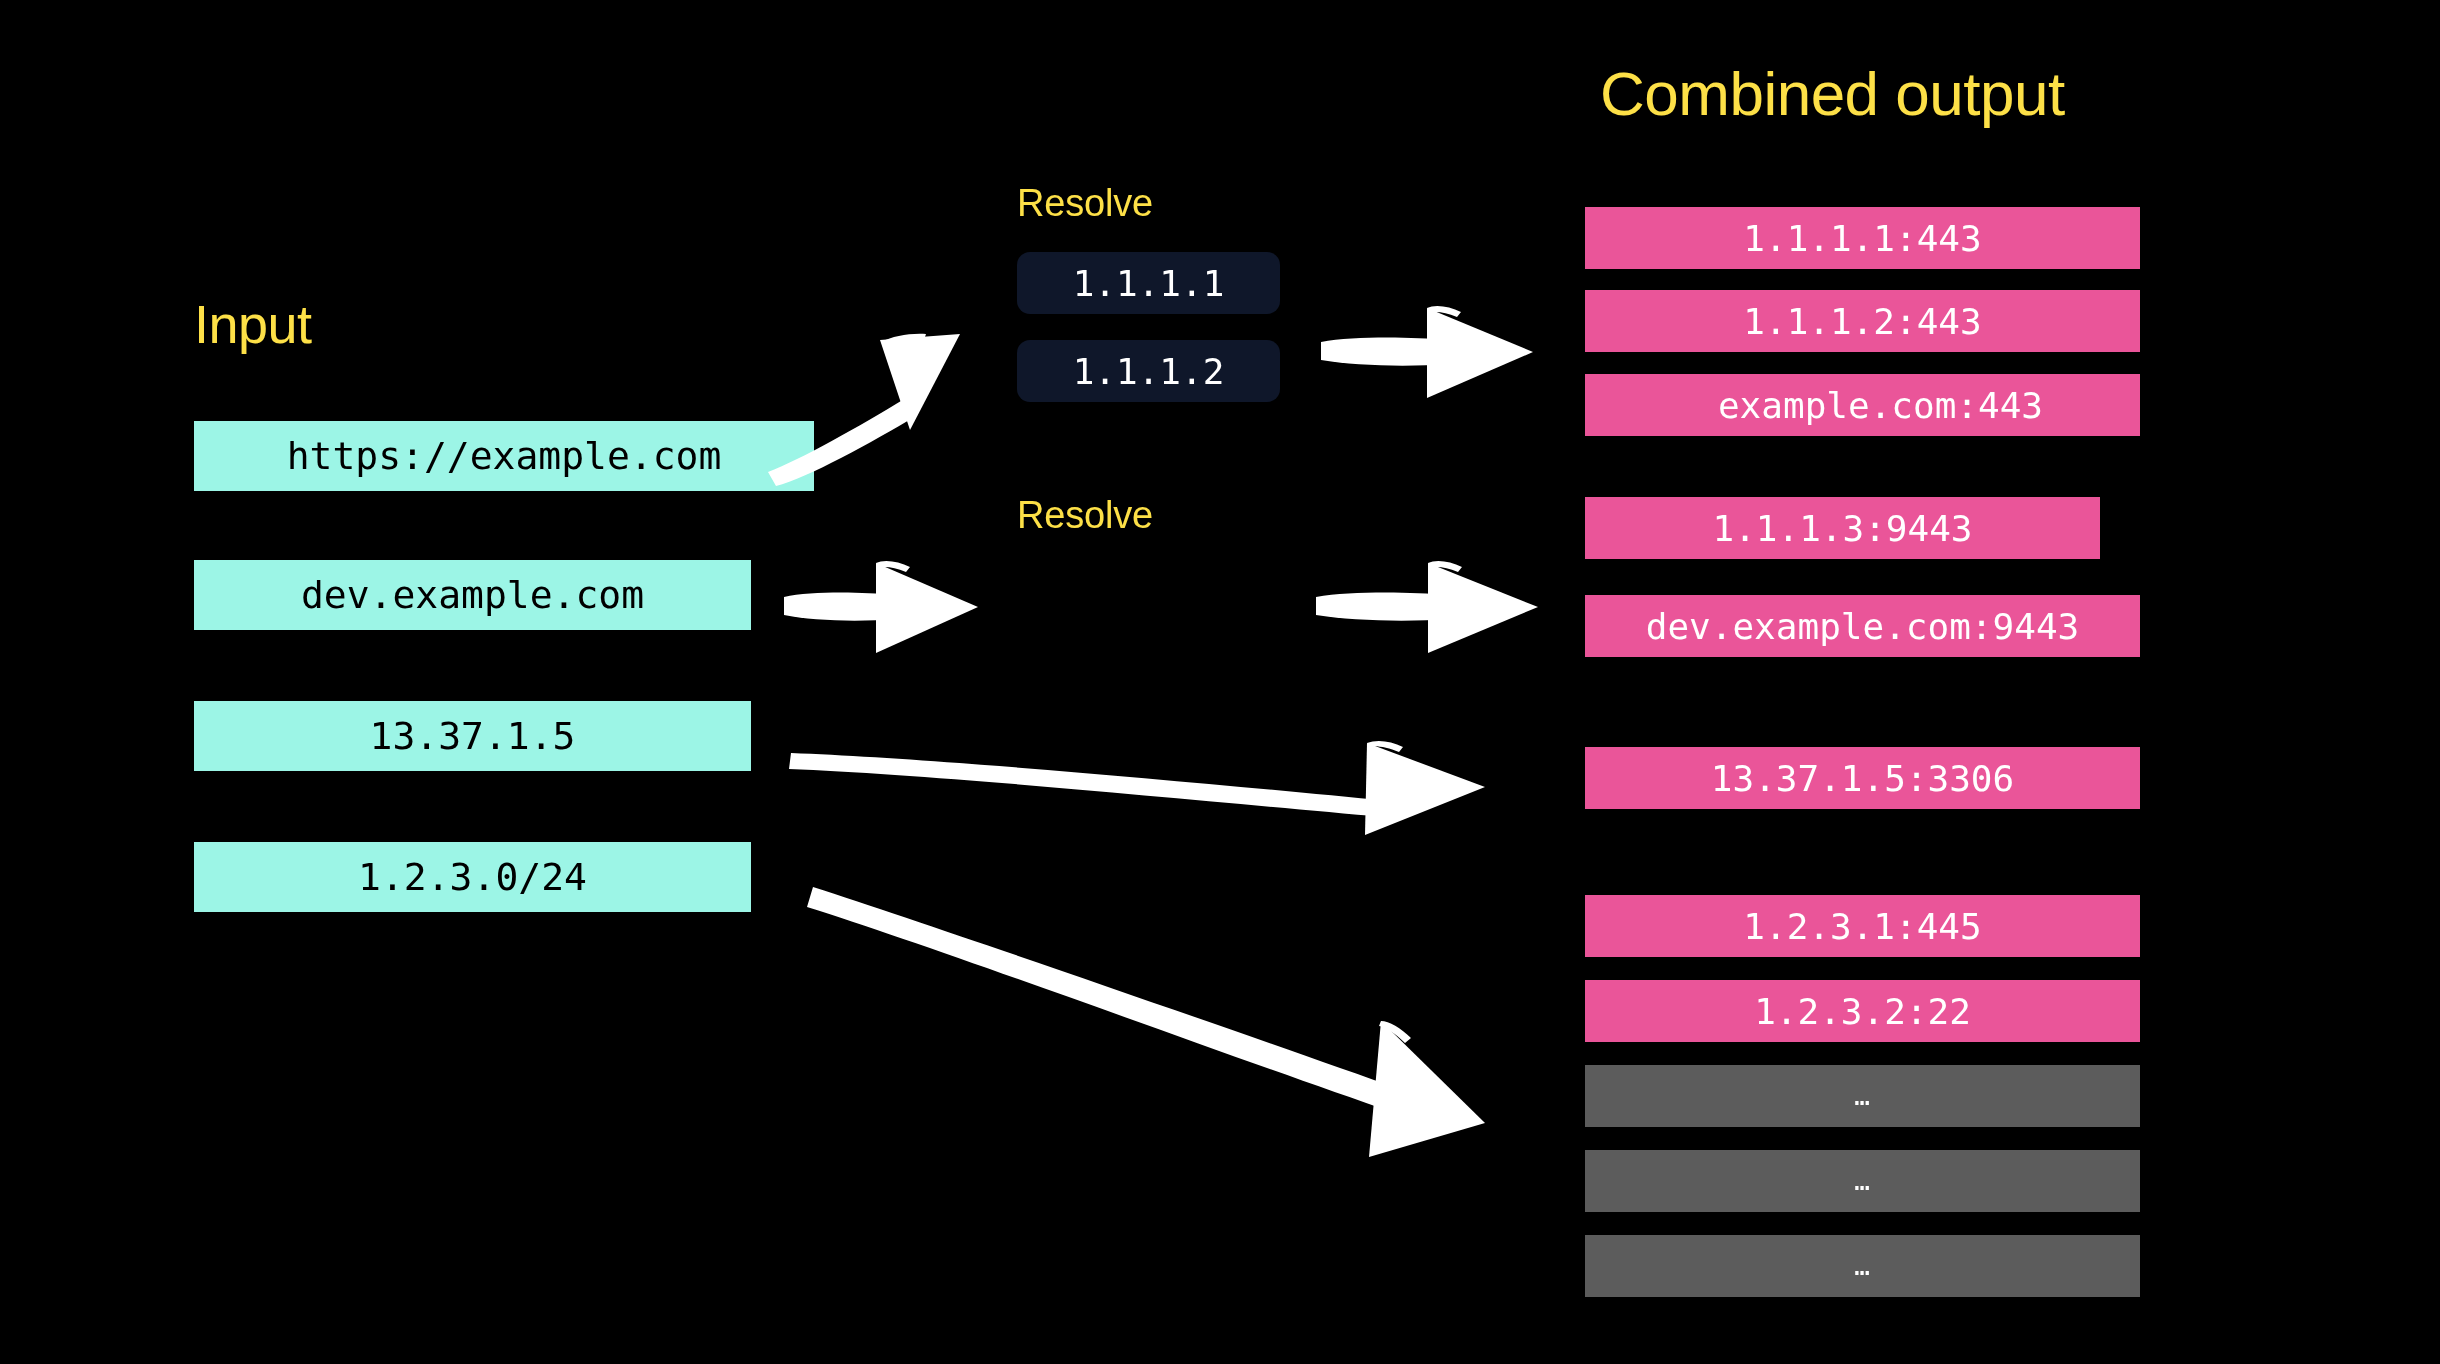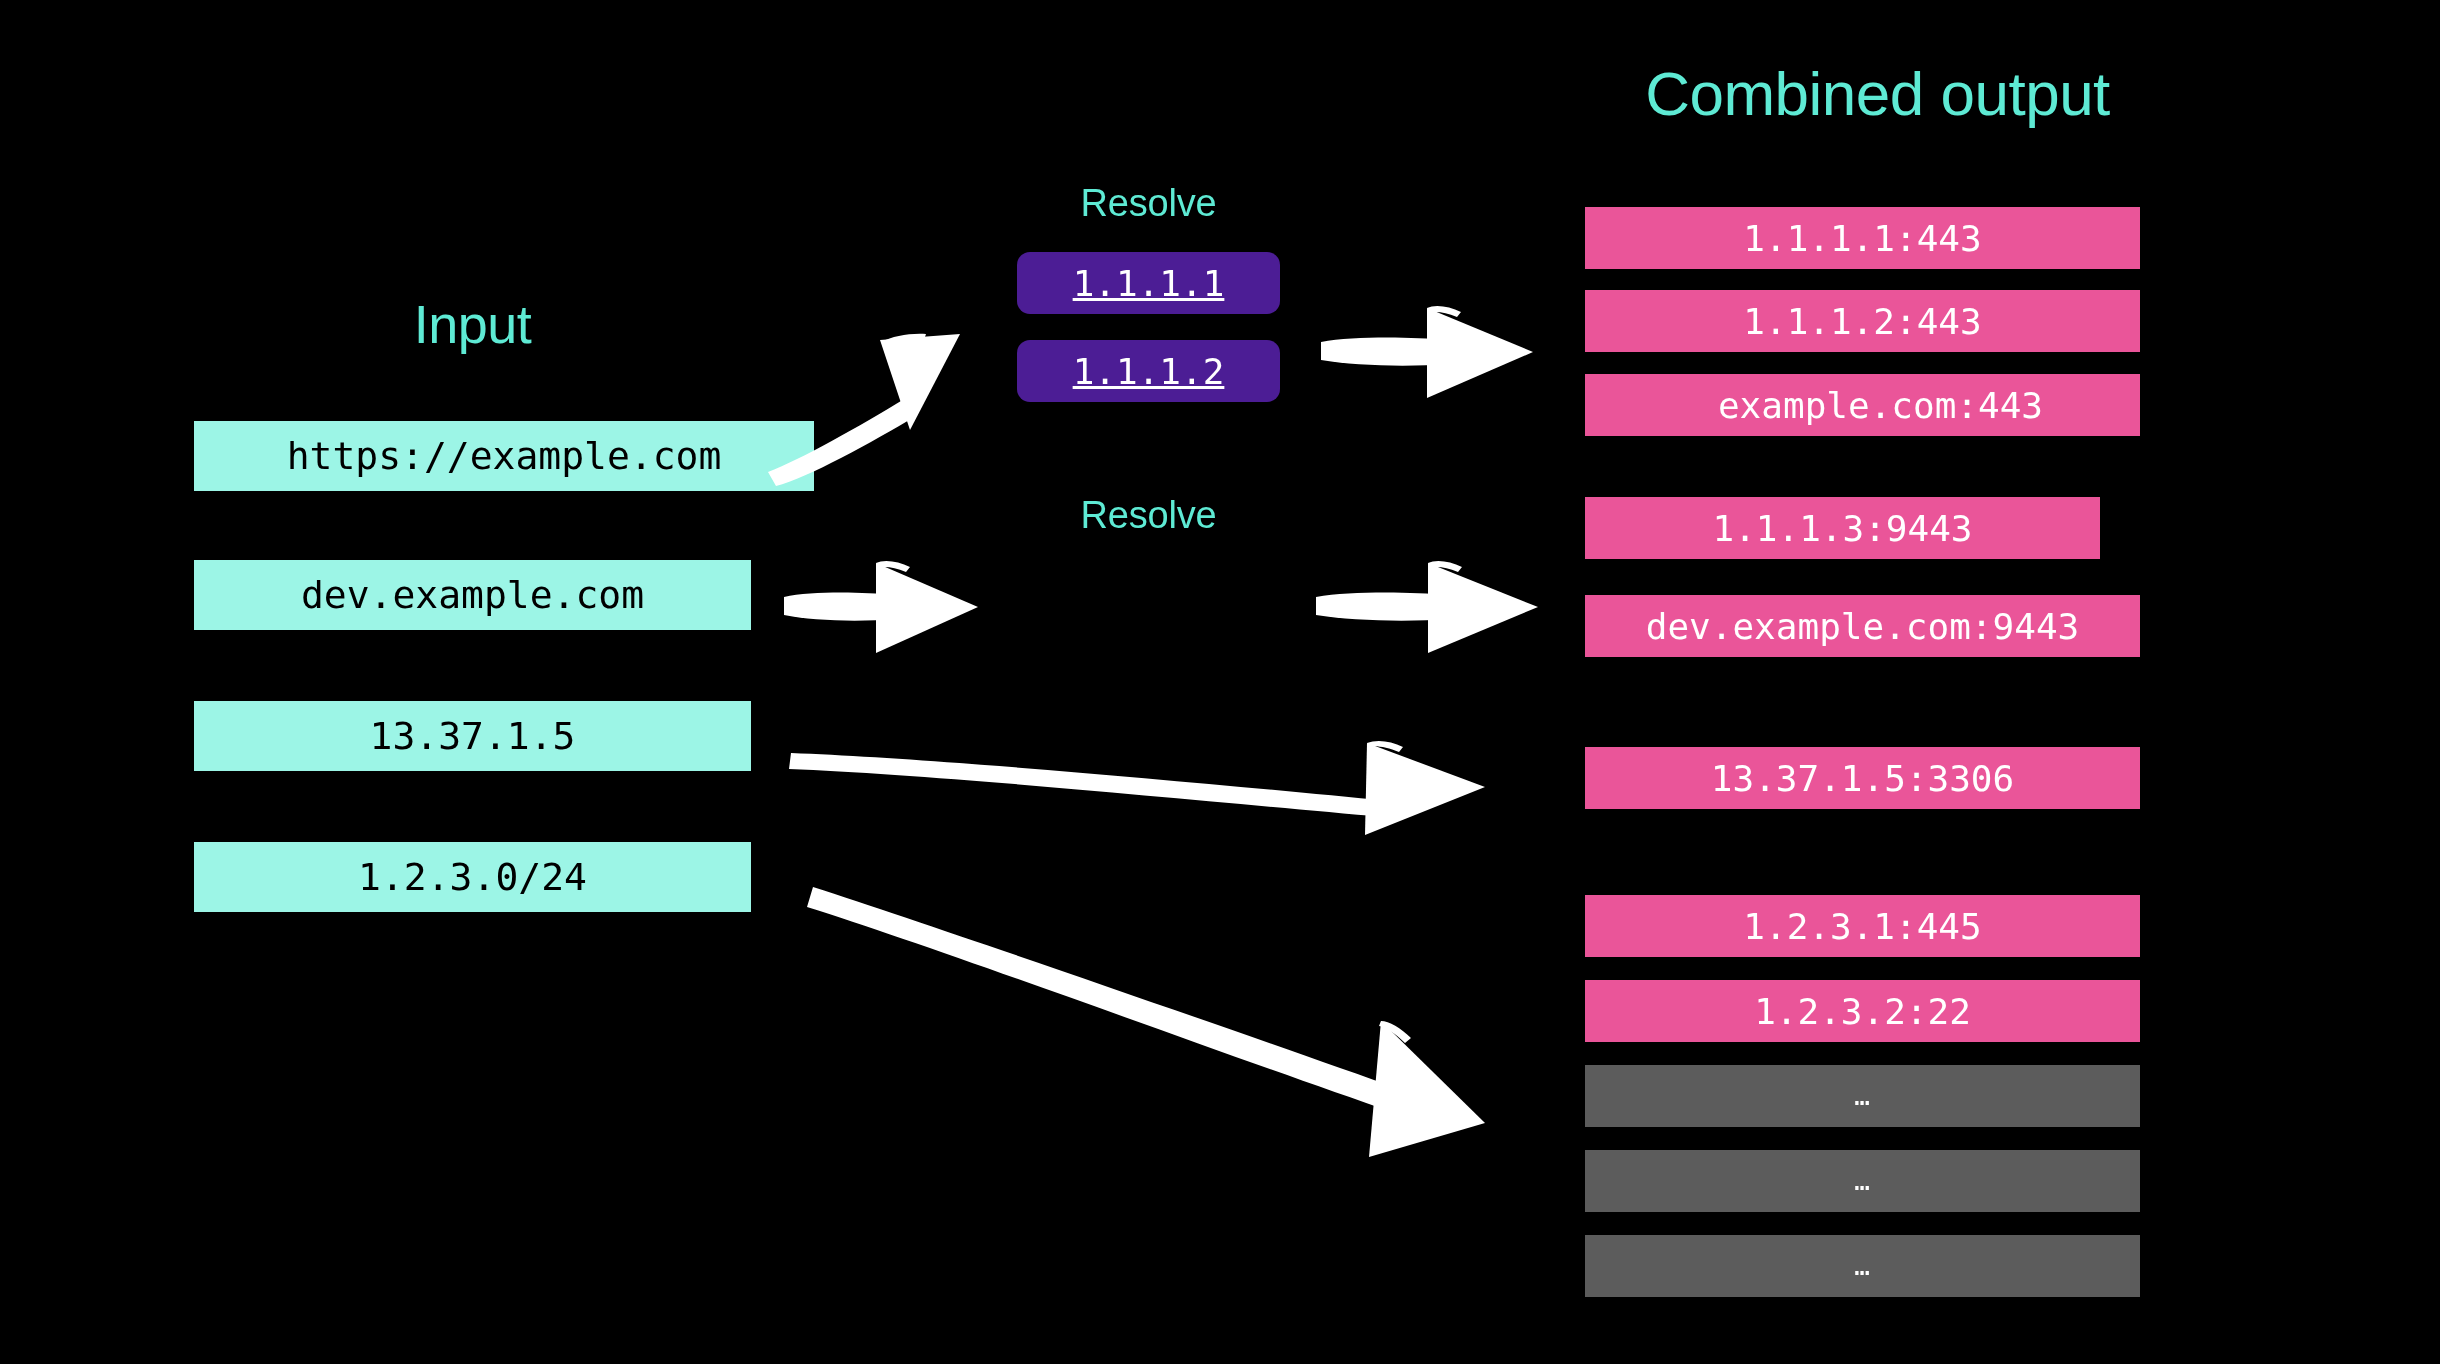--- a/index.html
+++ b/index.html
@@ -13,25 +13,25 @@
     width: 2440px;
     height: 1364px;
     background: #000000;
     overflow: hidden;
     font-family: "Liberation Sans", sans-serif;
   }
 
   
   .heading {
     position: absolute;
-    color: #5eead4;
+    color: #fde047;
     font-family: "Liberation Sans", sans-serif;
     font-weight: 400;
     white-space: nowrap;
-    text-align: center;
+    text-align: left;
   }
   .heading-big   { font-size: 62px; letter-spacing: -0.5px; }
   .heading-mid   { font-size: 54px; letter-spacing: -0.5px; }
   .heading-small { font-size: 38px; letter-spacing: -0.2px; }
 
   
   .box {
     position: absolute;
     display: flex;
     align-items: center;
@@ -42,25 +42,24 @@
   }
 
   .box-input {
     background: #9cf5e6;
     color: #000000;
     font-size: 38px;
     border-radius: 0;
   }
 
   .box-resolve {
-    background: #4c1d95;
+    background: #0f172a;
     color: #ffffff;
     font-size: 36px;
     border-radius: 13px;
-    text-decoration: underline;
   }
 
   .box-output {
     background: #ea5599;
     color: #ffffff;
     font-size: 36px;
     border-radius: 0;
   }
 
   .box-ellipsis {

